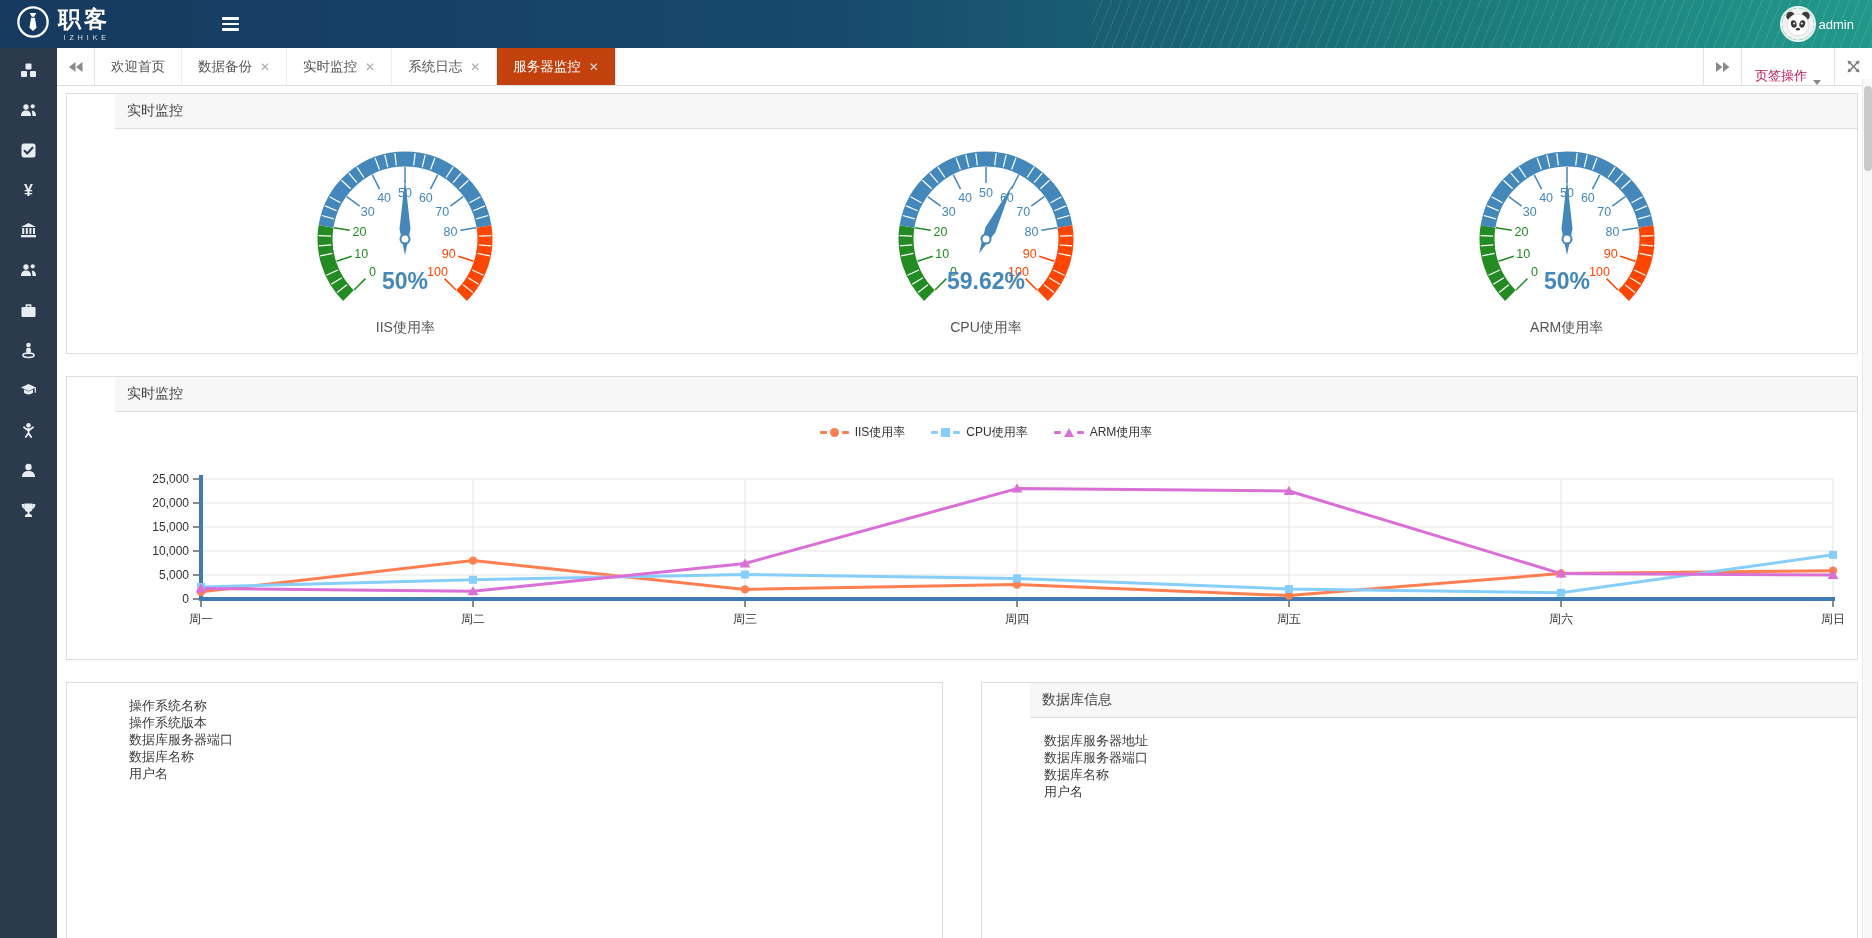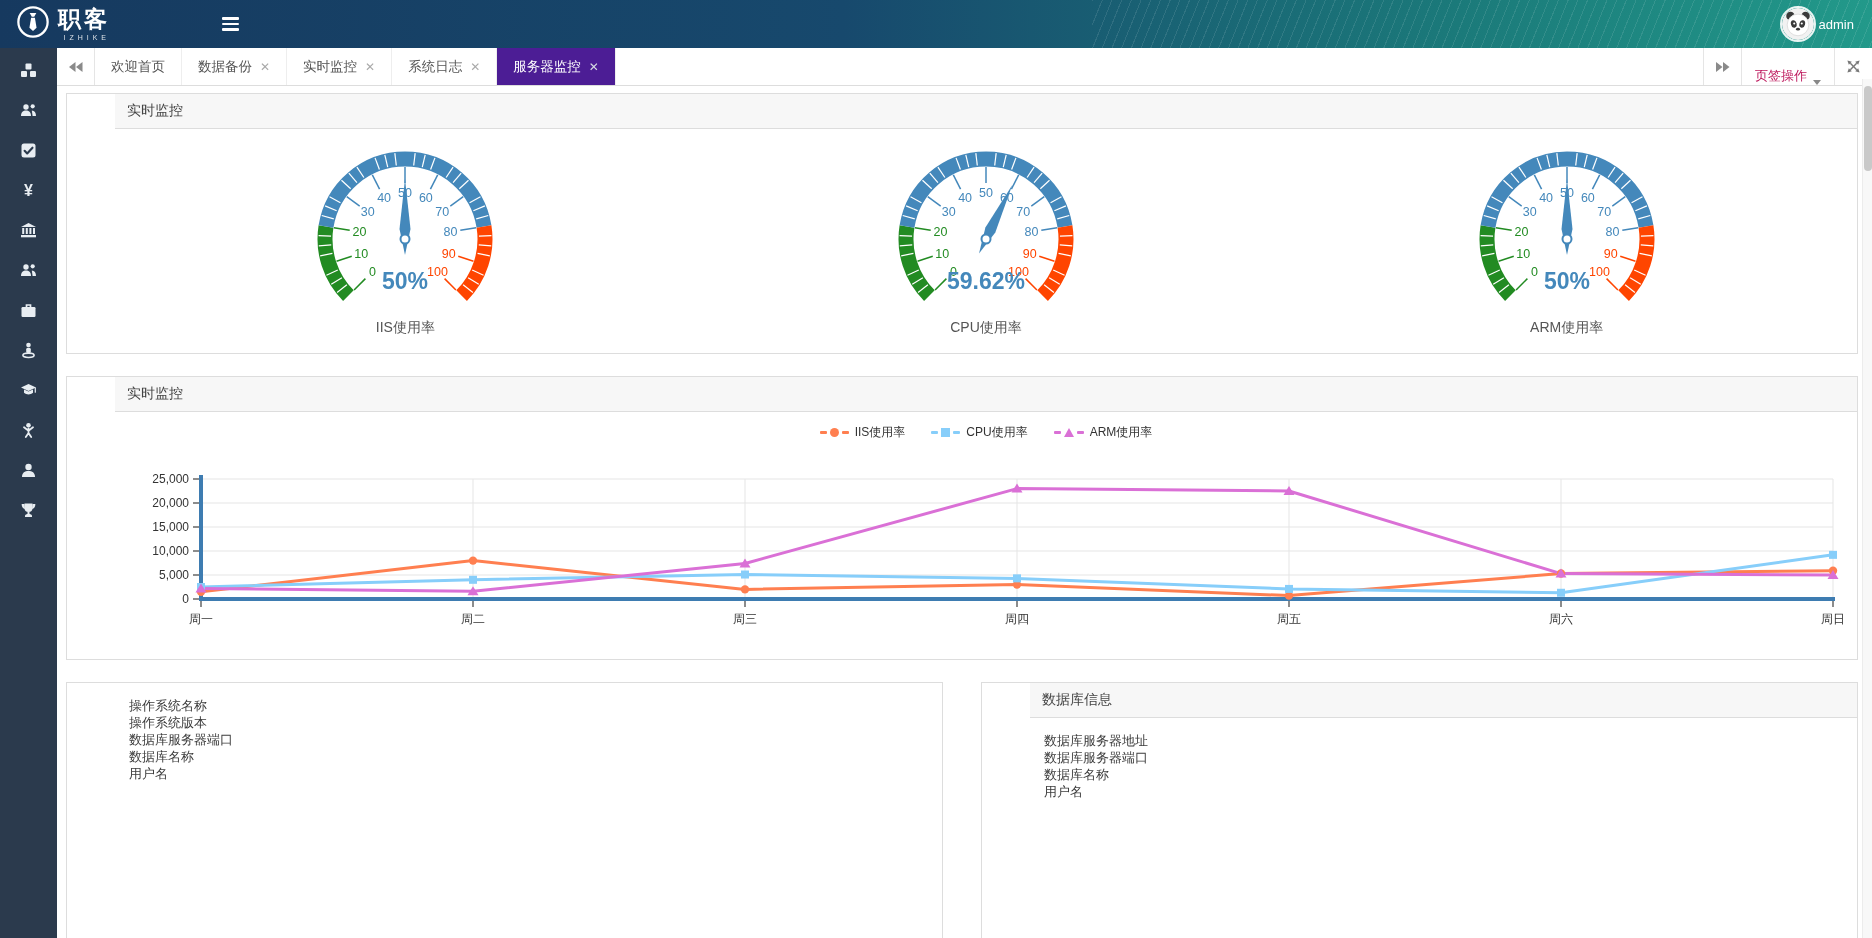--- a/index.html
+++ b/index.html
@@ -35,21 +35,21 @@
   
   .tabbar { position:absolute; left:57px; top:48px; right:0; height:38px; background:#fff;
     border-bottom:1px solid #ddd; display:flex; align-items:stretch; z-index:25; }
   .tab-btn { width:38px; display:flex; align-items:center; justify-content:center; cursor:pointer; }
   .tab-btn.bl { border-left:1px solid #e5e5e5; }
   .tab-btn.br { border-right:1px solid #e5e5e5; }
   .tabs { flex:1; display:flex; overflow:hidden; }
   .tab { display:flex; align-items:center; padding:0 16px; font-size:13.5px; color:#555;
     border-right:1px solid #eee; cursor:pointer; white-space:nowrap; }
   .tab .x { margin-left:8px; color:#a9a9a9; font-size:12px; line-height:1; }
-  .tab.active { background:#4c1d95; color:#fff; }
+  .tab.active { background:#c2410c; color:#fff; }
   .tab.active .x { color:#d7dde2; }
   .tab-ops { display:flex; align-items:flex-end; gap:6px; padding:0 13px; font-size:13px; color:#be185d;
     border-left:1px solid #e5e5e5; cursor:pointer; }
   .caret { width:0; height:0; border-left:4px solid transparent; border-right:4px solid transparent;
     border-top:5px solid #888; }
 
   
   .content { position:absolute; left:57px; top:79px; right:10px; bottom:0; overflow:hidden;
     padding:14px 4px 0 9px; background:#fff; }
   .panel { border:1px solid #ddd; margin-bottom:22px; background:#fff;padding-left:48px; }

